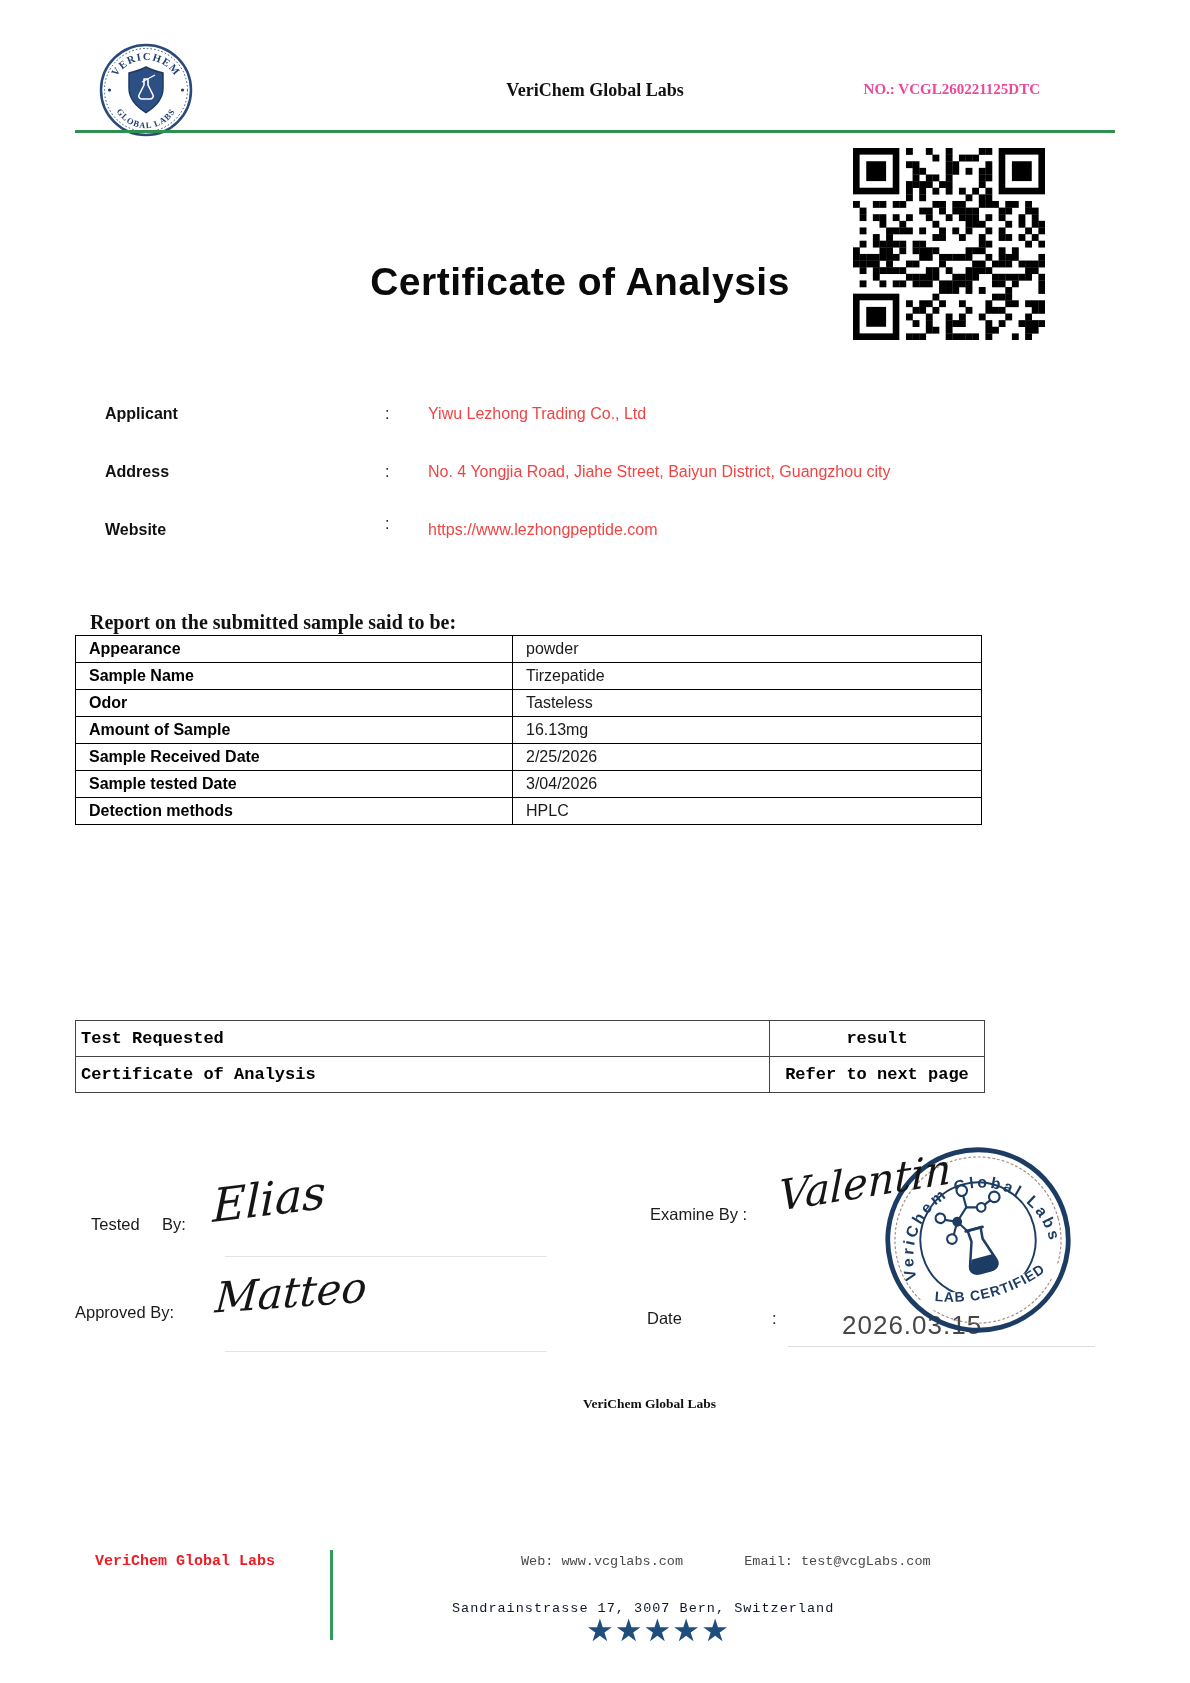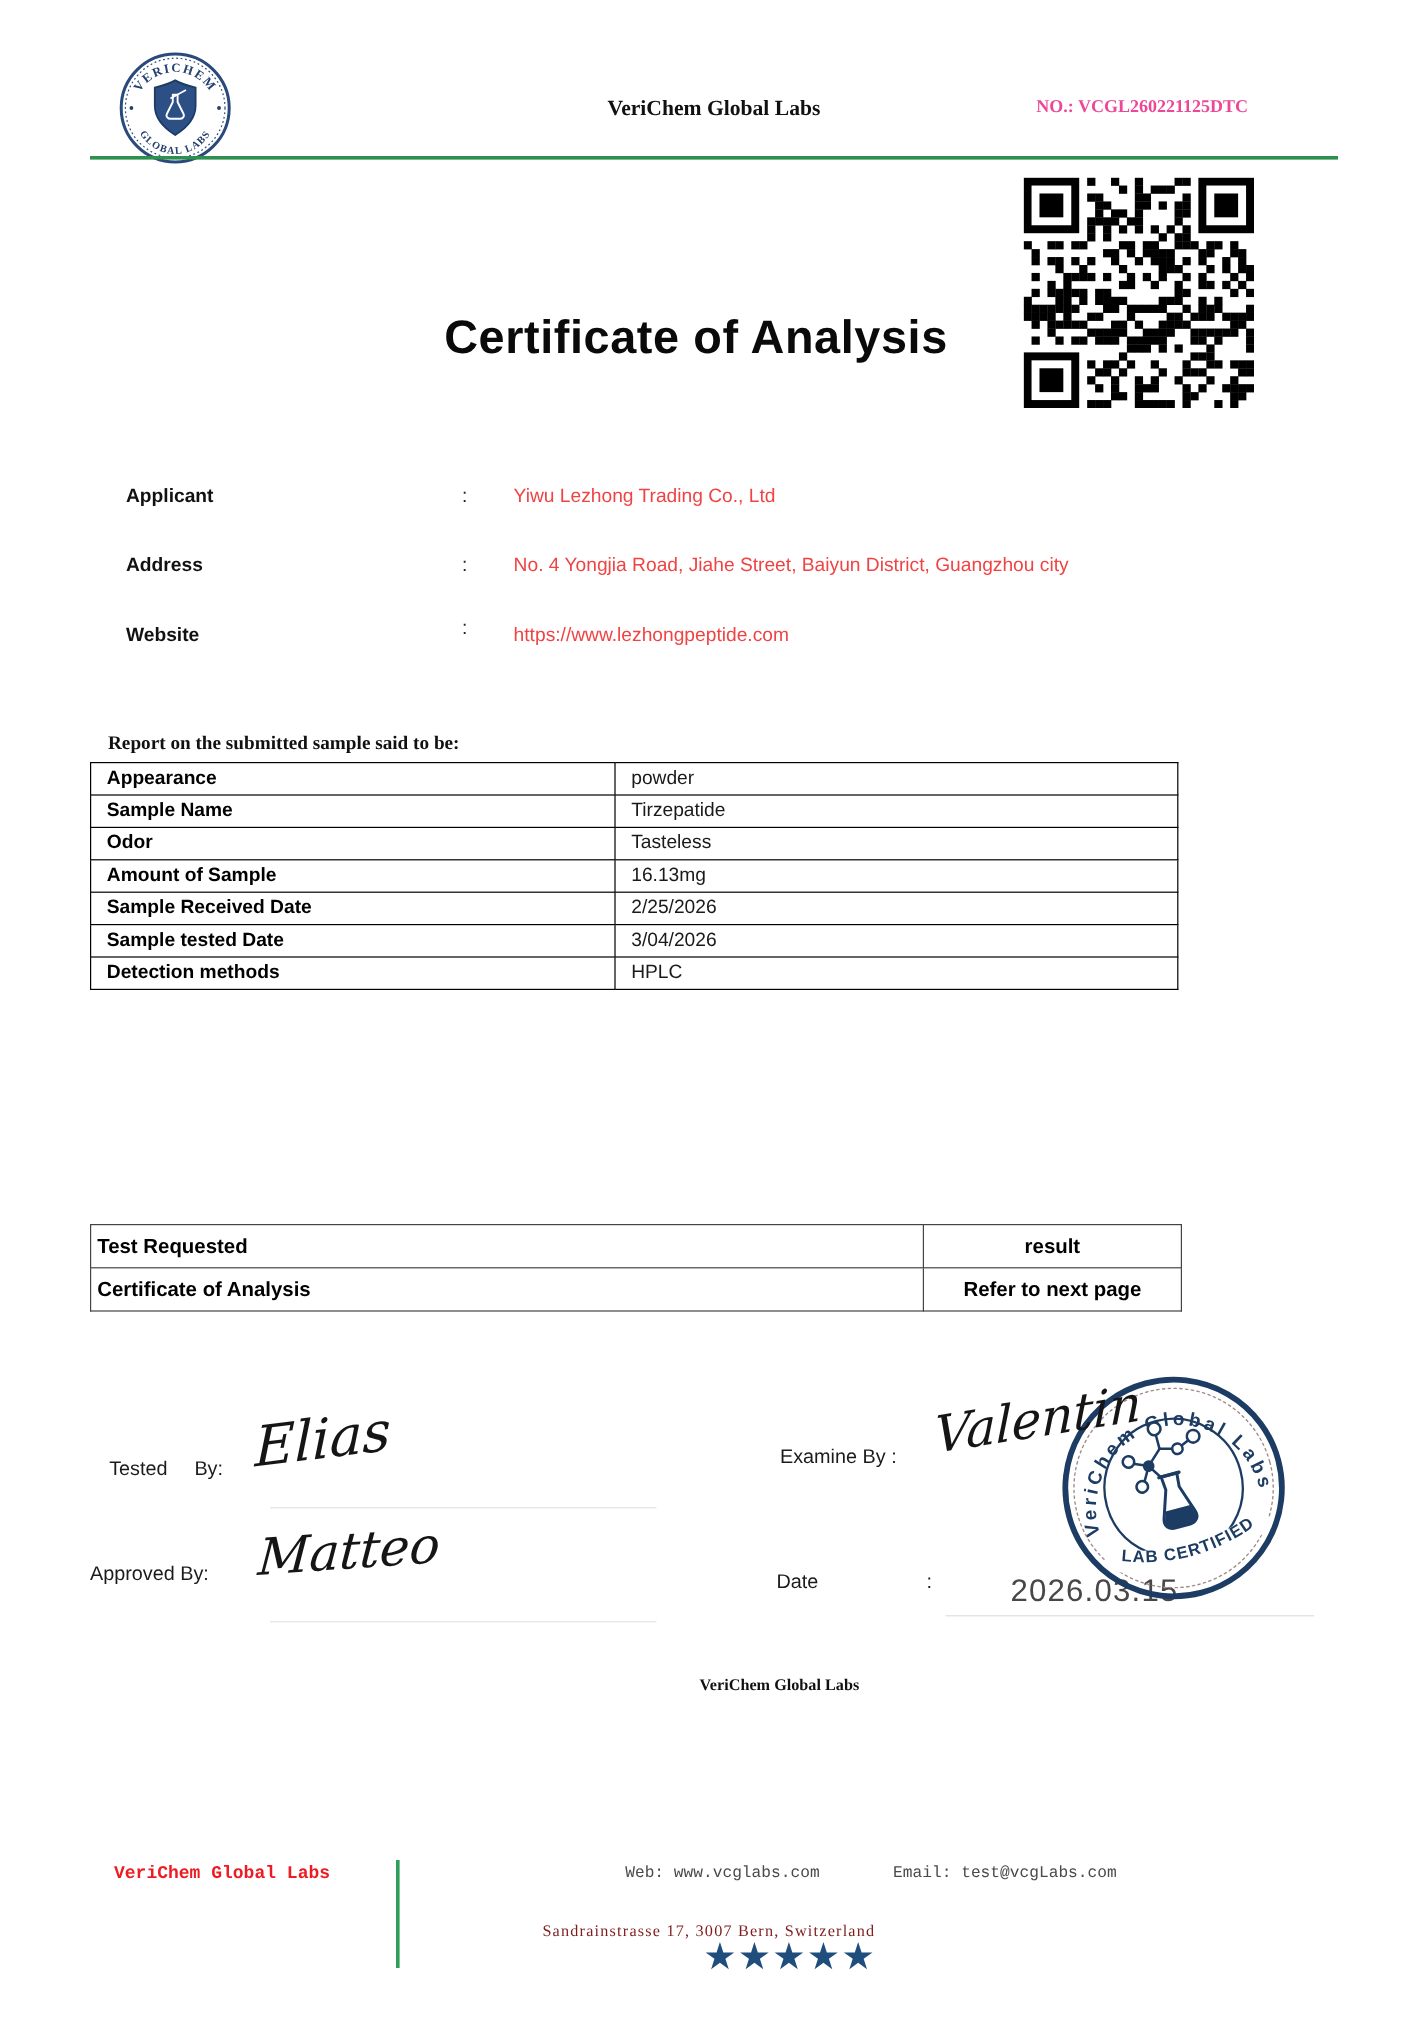--- a/index.html
+++ b/index.html
@@ -22,31 +22,31 @@
     font-size:39px;font-weight:bold;letter-spacing:.5px;color:#0a0a0a;}
 
   
   .info-row{position:absolute;left:105px;width:1000px;height:22px;font-size:16px;}
   .info-label{position:absolute;left:0;top:0;font-weight:bold;color:#111;}
   .info-colon{position:absolute;left:280px;top:0;color:#222;}
   .info-value{position:absolute;left:323px;top:0;color:#ef4444;}
 
   
   .report-heading{position:absolute;left:90px;top:611px;
-    font-family:"Liberation Serif",serif;font-weight:bold;font-size:16px;color:#111;}
+    font-family:"Liberation Serif",serif;font-weight:bold;font-size:20px;color:#111;}
 
   
   .sample-table{position:absolute;left:75px;top:635px;width:907px;border-collapse:collapse;}
   .sample-table td{border:1px solid #000;height:26px;font-size:16px;padding:0 0 0 13px;vertical-align:middle;}
   .sample-table td.k{width:423px;font-weight:bold;}
   .sample-table td.v{color:#1a1a1a;}
 
   
   .result-table{position:absolute;left:75px;top:1020px;width:910px;border-collapse:collapse;
-    font-family:Liberation Sans, sans-serif;}
+    font-family:Liberation Mono, monospace;}
   .result-table td{border:1px solid #444;height:33px;font-size:17px;font-weight:bold;vertical-align:middle;}
   .result-table td.k{width:687px;padding-left:5px;}
   .result-table td.v{text-align:center;}
 
   
   .sig-label{position:absolute;font-size:16.5px;color:#1b1b1b;}
   .sig{position:absolute;font-family:"DejaVu Serif",serif;font-style:italic;color:#151515;z-index:4;}
   .sig-underline{position:absolute;height:1px;background:#e3e3e3;}
   .date-value{position:absolute;left:842px;top:1310px;font-size:26px;color:#474747;letter-spacing:1px;z-index:1;}
   .stamp{position:absolute;left:882px;top:1144px;width:192px;height:192px;z-index:2;}
@@ -54,22 +54,22 @@
   .center-brand{position:absolute;left:583px;top:1396px;
     font-family:"Liberation Serif",serif;font-weight:bold;font-size:13.5px;color:#111;}
 
   
   .footer-brand{position:absolute;left:95px;top:1553px;font-family:"Liberation Mono",monospace;
     font-weight:bold;font-size:15px;color:#ed1c24;}
   .footer-vline{position:absolute;left:330px;top:1550px;width:3px;height:90px;background:#2e9e5a;}
   .footer-web{position:absolute;left:482px;top:1554px;font-family:"Liberation Mono",monospace;
     font-size:13.5px;color:#4a4a4a;margin-left:39px;}
   .footer-web .gap{display:inline-block;width:45px;}
-  .footer-address{position:absolute;left:452px;top:1601px;font-family:Liberation Serif, serif;
-    font-size:13.5px;letter-spacing:1px;color:#7f1d1d;}
+  .footer-address{position:absolute;left:452px;top:1601px;font-family:Liberation Mono, monospace;
+    font-size:13.5px;letter-spacing:1px;color:#0f172a;}
   .footer-stars{position:absolute;left:586px;top:1612px;font-size:31px;letter-spacing:1px;color:#1f4e7c;}
 </style>
 </head>
 <body>
 
 <div class="page">
 
   <svg class="logo" viewBox="0 0 96 96">
     <circle cx="48" cy="48" r="45" fill="#fff" stroke="#2a4a7b" stroke-width="2.5"></circle>
     <circle cx="48" cy="48" r="41.5" fill="none" stroke="#2a4a7b" stroke-width="1" stroke-dasharray="1.5,2.2"></circle>

